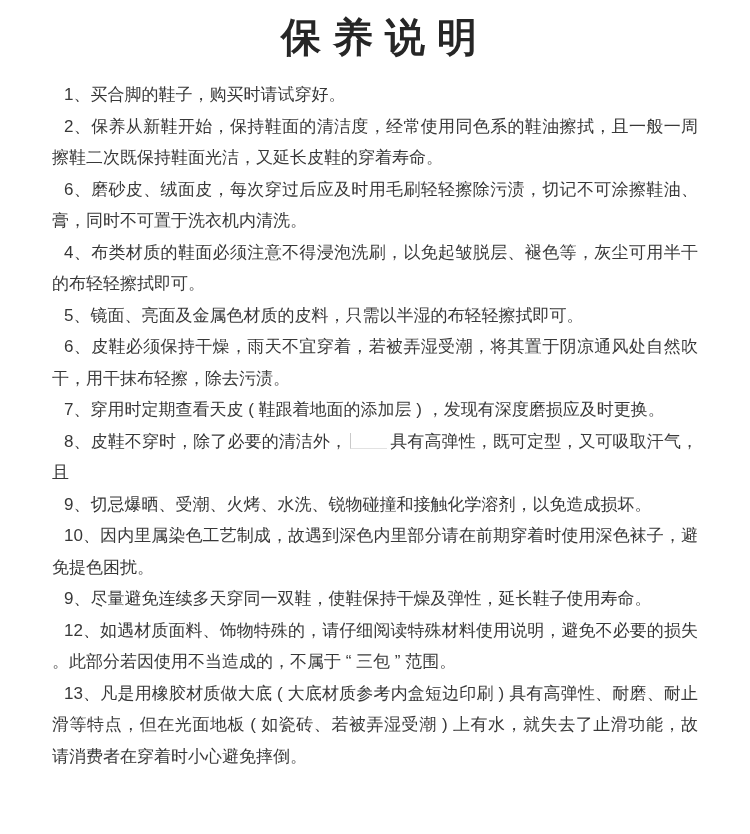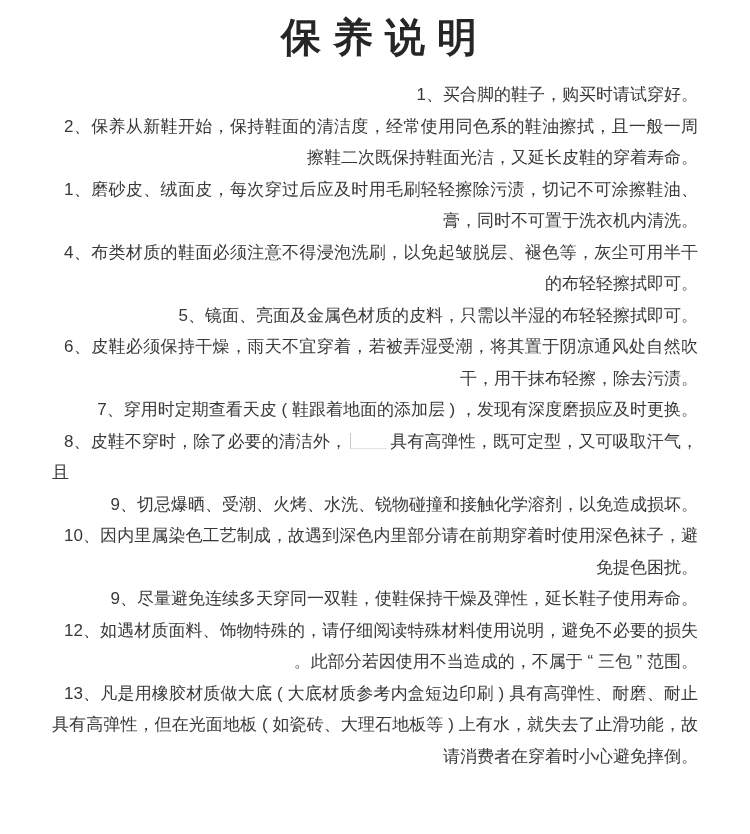--- a/index.html
+++ b/index.html
@@ -36,21 +36,21 @@
     color: #383838;
     font-size: 17px;
   }
   .para {
     margin: 0;
     padding: 0;
   }
   .line {
     line-height: 31.5px;
     white-space: pre-wrap;
-    text-align: right;
+    text-align: left;
   }
   .line.first {
     text-indent: 12px;
   }
   .line.full {
     text-align: justify;
     text-align-last: justify;
   }
   
   .ghost {
@@ -75,21 +75,21 @@
     <div class="para">
       <div class="line first">1、买合脚的鞋子，购买时请试穿好。</div>
     </div>
 
     <div class="para">
       <div class="line first full">2、保养从新鞋开始，保持鞋面的清洁度，经常使用同色系的鞋油擦拭，且一般一周</div>
       <div class="line">擦鞋二次既保持鞋面光洁，又延长皮鞋的穿着寿命。</div>
     </div>
 
     <div class="para">
-      <div class="line first full">1、磨砂皮、绒面皮，每次穿过后应及时用毛刷轻轻擦除污渍，切记不可涂擦鞋油、</div>
+      <div class="line first full">6、磨砂皮、绒面皮，每次穿过后应及时用毛刷轻轻擦除污渍，切记不可涂擦鞋油、</div>
       <div class="line">膏，同时不可置于洗衣机内清洗。</div>
     </div>
 
     <div class="para">
       <div class="line first full">4、布类材质的鞋面必须注意不得浸泡洗刷，以免起皱脱层、褪色等，灰尘可用半干</div>
       <div class="line">的布轻轻擦拭即可。</div>
     </div>
 
     <div class="para">
       <div class="line first">5、镜面、亮面及金属色材质的皮料，只需以半湿的布轻轻擦拭即可。</div>
@@ -121,18 +121,18 @@
       <div class="line first">9、尽量避免连续多天穿同一双鞋，使鞋保持干燥及弹性，延长鞋子使用寿命。</div>
     </div>
 
     <div class="para">
       <div class="line first full">12、如遇材质面料、饰物特殊的，请仔细阅读特殊材料使用说明，避免不必要的损失</div>
       <div class="line">。此部分若因使用不当造成的，不属于 “ 三包 ” 范围。</div>
     </div>
 
     <div class="para">
       <div class="line first full">13、凡是用橡胶材质做大底 ( 大底材质参考内盒短边印刷 ) 具有高弹性、耐磨、耐止</div>
-      <div class="line full">具有高弹性，但在光面地板 ( 如瓷砖、大理石地板等 ) 上有水，就失去了止滑功能，故</div>
+      <div class="line full">滑等特点，但在光面地板 ( 如瓷砖、若被弄湿受潮 ) 上有水，就失去了止滑功能，故</div>
       <div class="line">请消费者在穿着时小心避免摔倒。</div>
     </div>
 
   </div>
 </div>
 
 </body></html>

